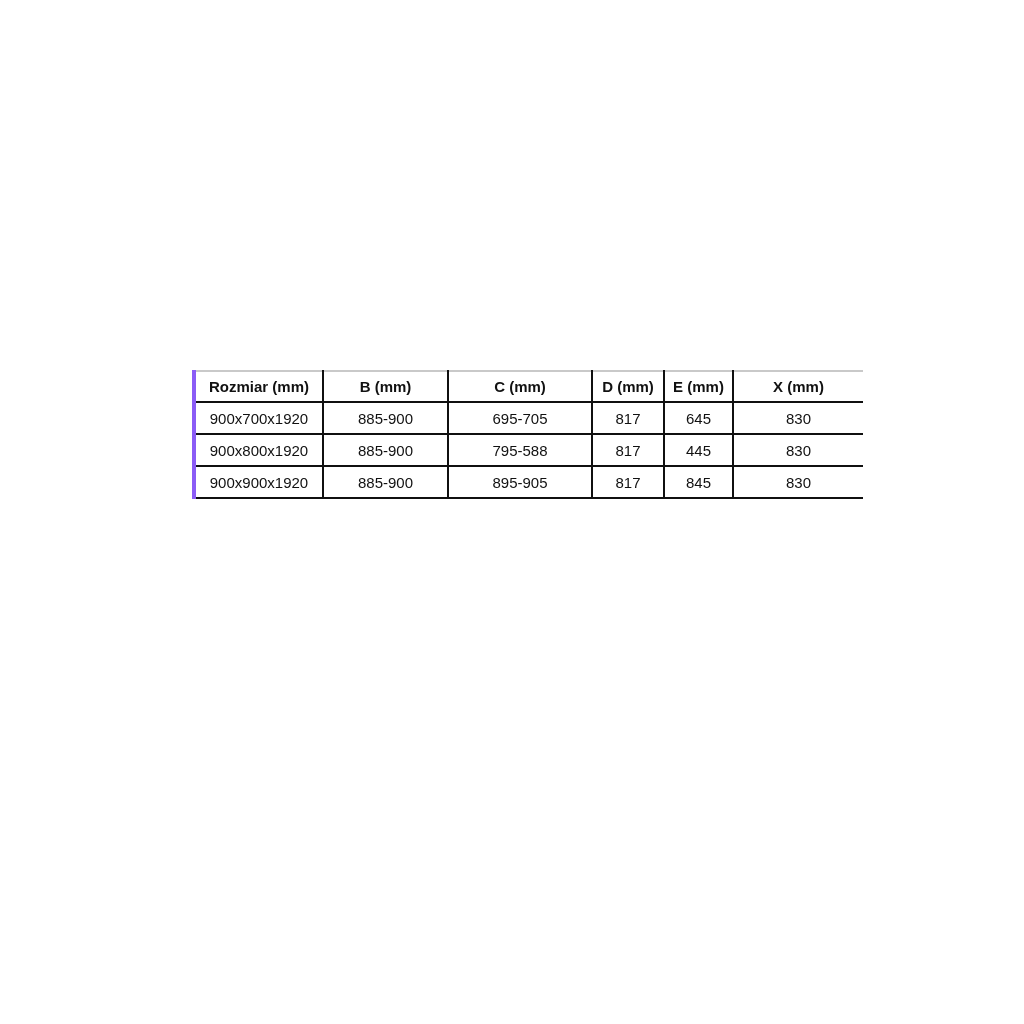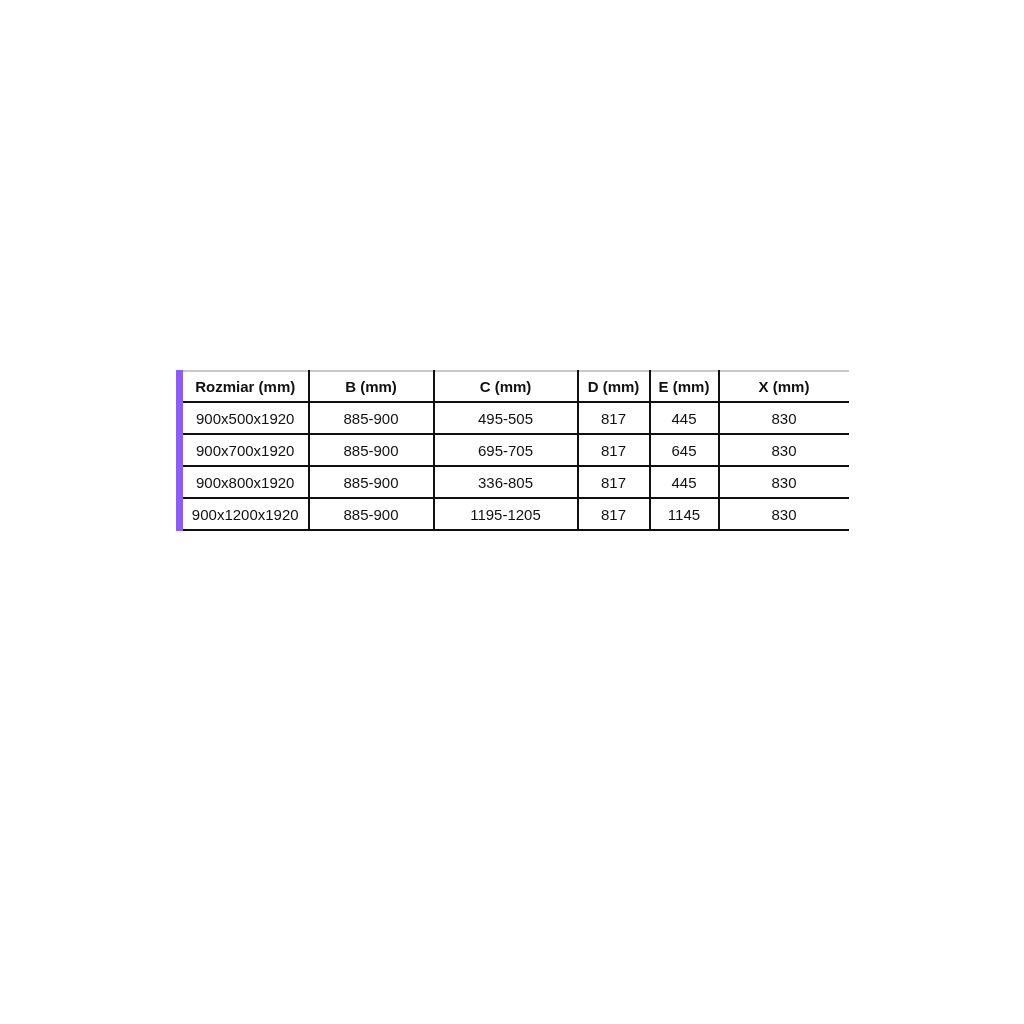--- a/index.html
+++ b/index.html
@@ -16,24 +16,25 @@
   .table-wrap {
     position: absolute;
     left: 176px;
     top: 370px;
   }
   table.dim-table {
     border-collapse: collapse;
     table-layout: fixed;
     width: 669px;
     border-top: 2px solid #c9c9c9;   
-    border-left: 7px solid #8b5cf6;  
+    border-left: 4px solid #8b5cf6;  
     border-right: none;              
     color: #111111;
     font-size: 15px;
+    margin-left: 16px;
   }
   table.dim-table th,
   table.dim-table td {
     padding: 0 4px;
     text-align: center;
     vertical-align: middle;
     border-bottom: 2px solid #101010;
     overflow: hidden;
     white-space: nowrap;
   }
@@ -69,46 +70,38 @@
         <th>Rozmiar (mm)</th>
         <th>B (mm)</th>
         <th>C (mm)</th>
         <th>D (mm)</th>
         <th>E (mm)</th>
         <th>X (mm)</th>
       </tr>
     </thead>
     <tbody>
       <tr>
-        <td>900x500x1920</td>
-        <td>885-900</td>
-        <td>495-505</td>
-        <td>817</td>
-        <td>445</td>
-        <td>830</td>
-      </tr>
-      <tr>
         <td>900x700x1920</td>
         <td>885-900</td>
         <td>695-705</td>
         <td>817</td>
         <td>645</td>
         <td>830</td>
       </tr>
       <tr>
         <td>900x800x1920</td>
         <td>885-900</td>
-        <td>336-805</td>
+        <td>795-588</td>
         <td>817</td>
         <td>445</td>
         <td>830</td>
       </tr>
       <tr>
-        <td>900x1200x1920</td>
+        <td>900x900x1920</td>
         <td>885-900</td>
-        <td>1195-1205</td>
+        <td>895-905</td>
         <td>817</td>
-        <td>1145</td>
+        <td>845</td>
         <td>830</td>
       </tr>
     </tbody>
   </table>
 </div>
 
 </body></html>

